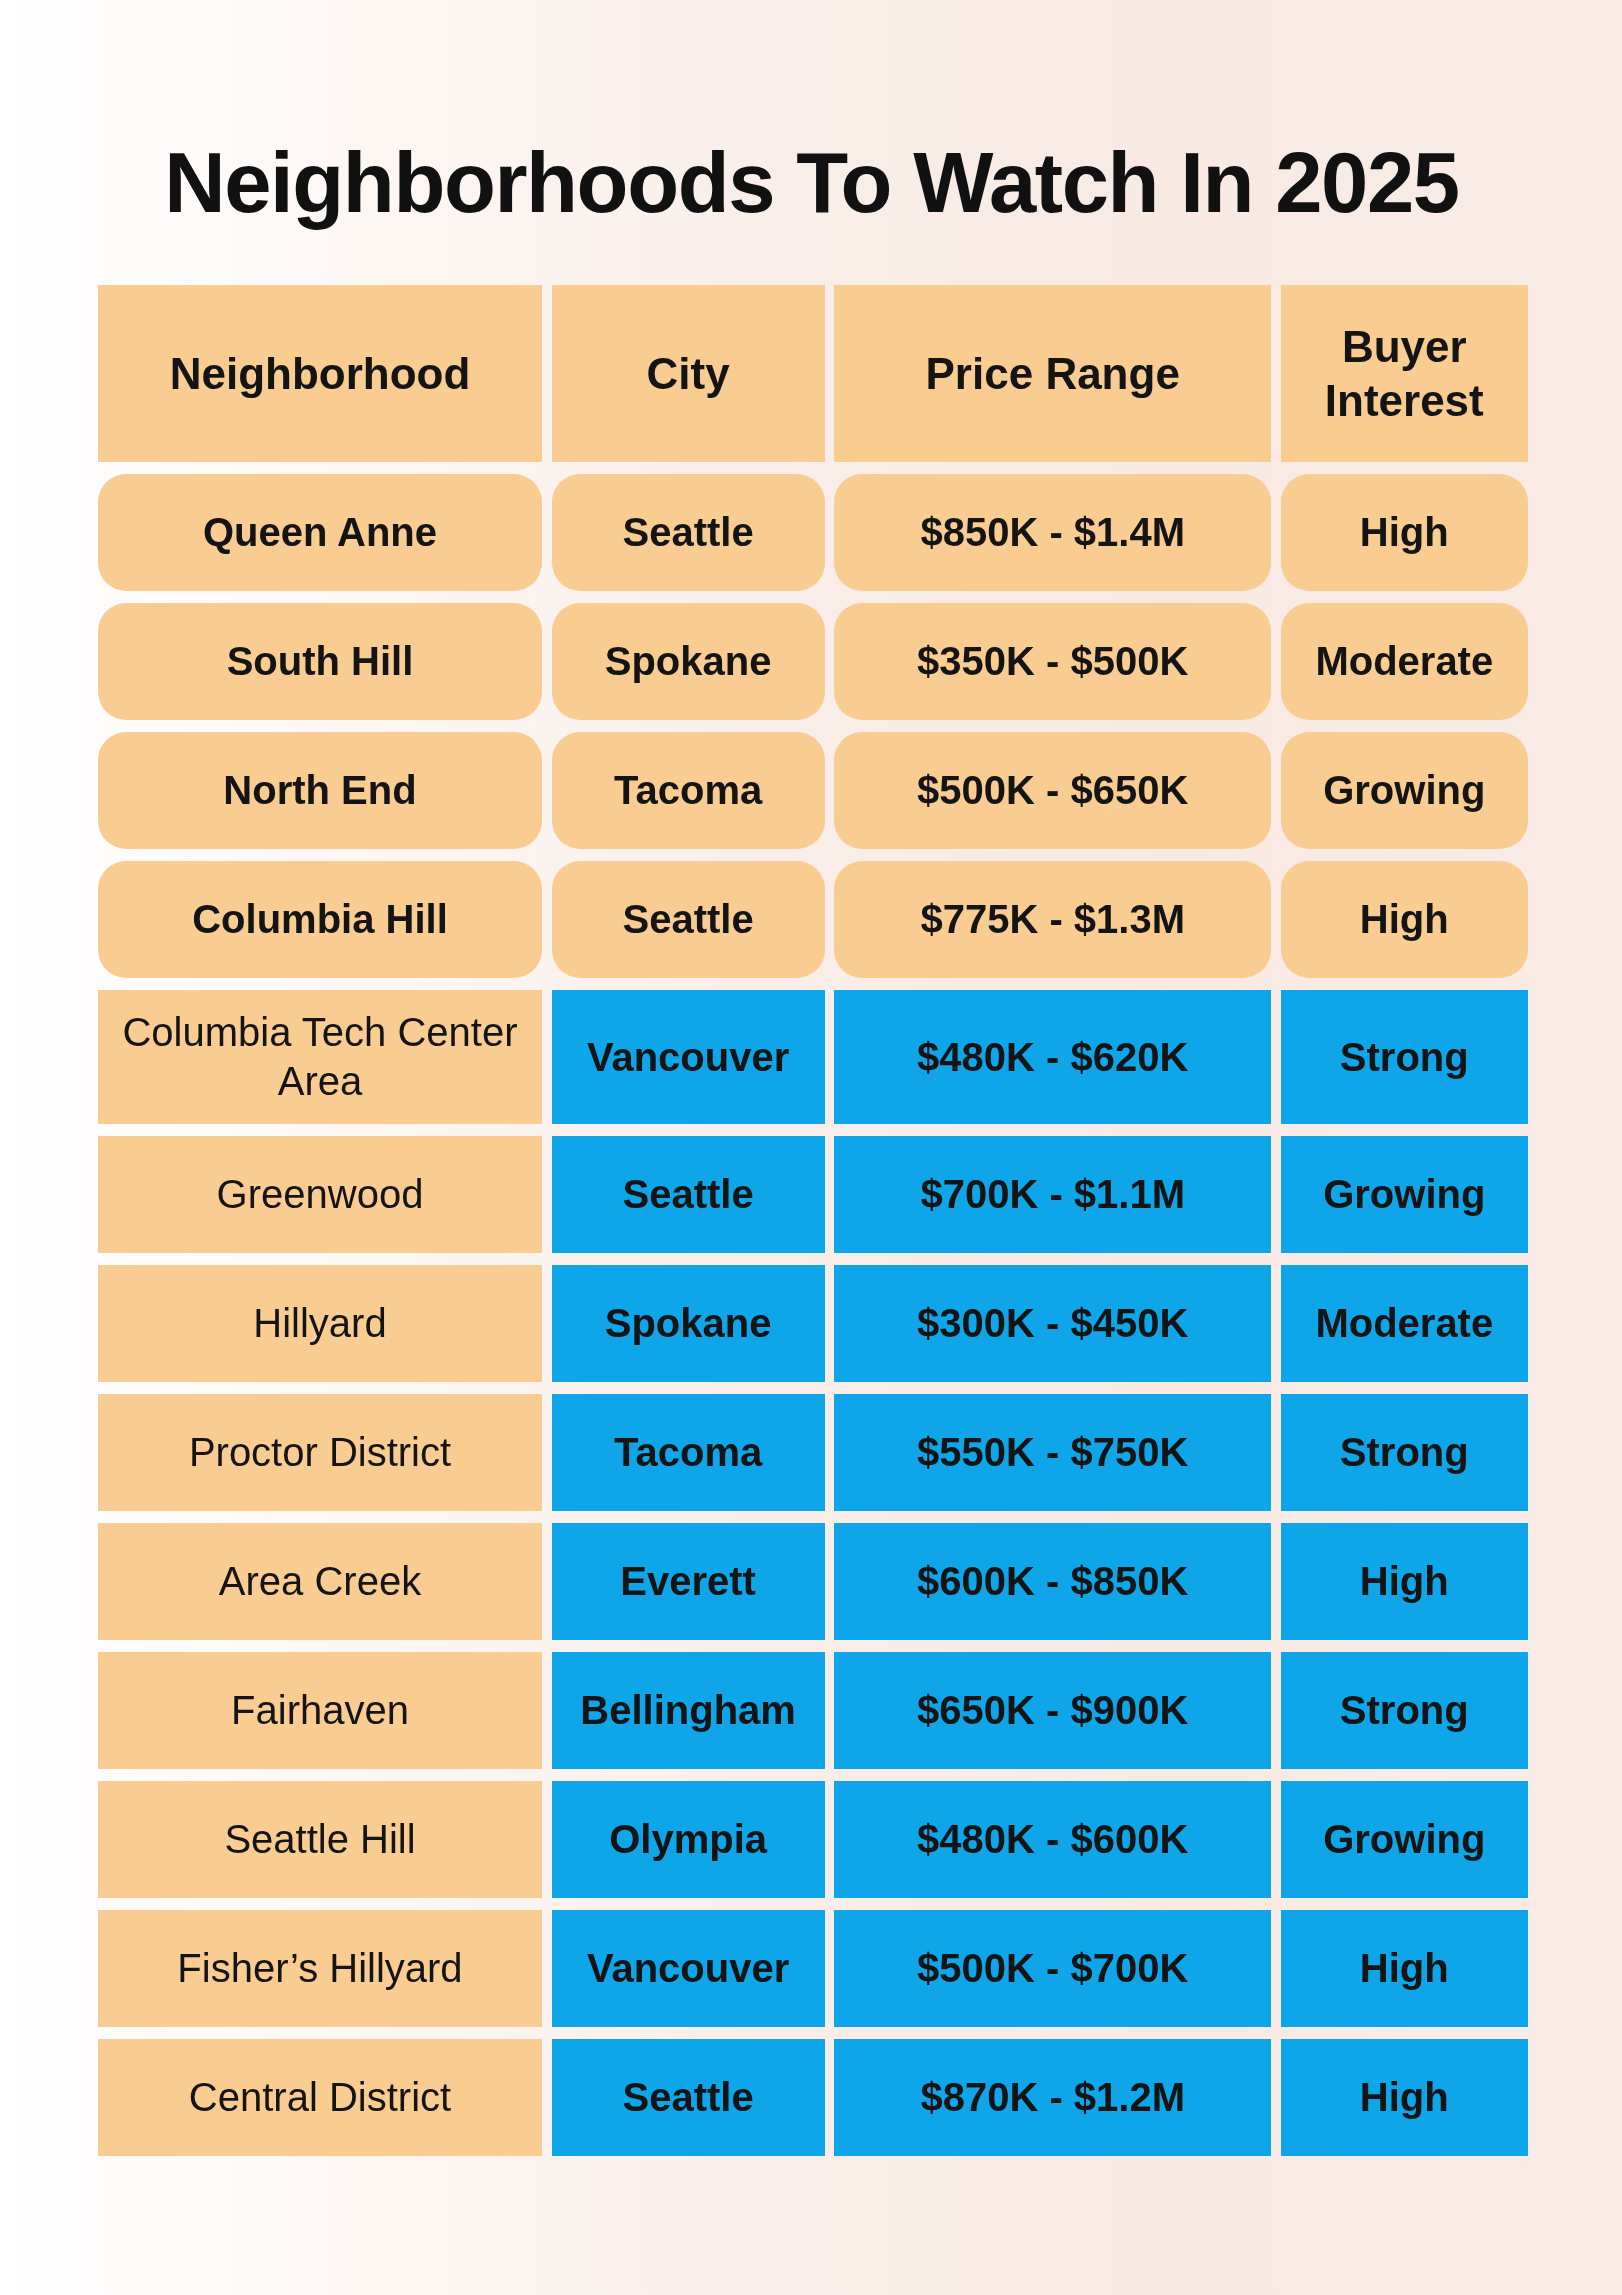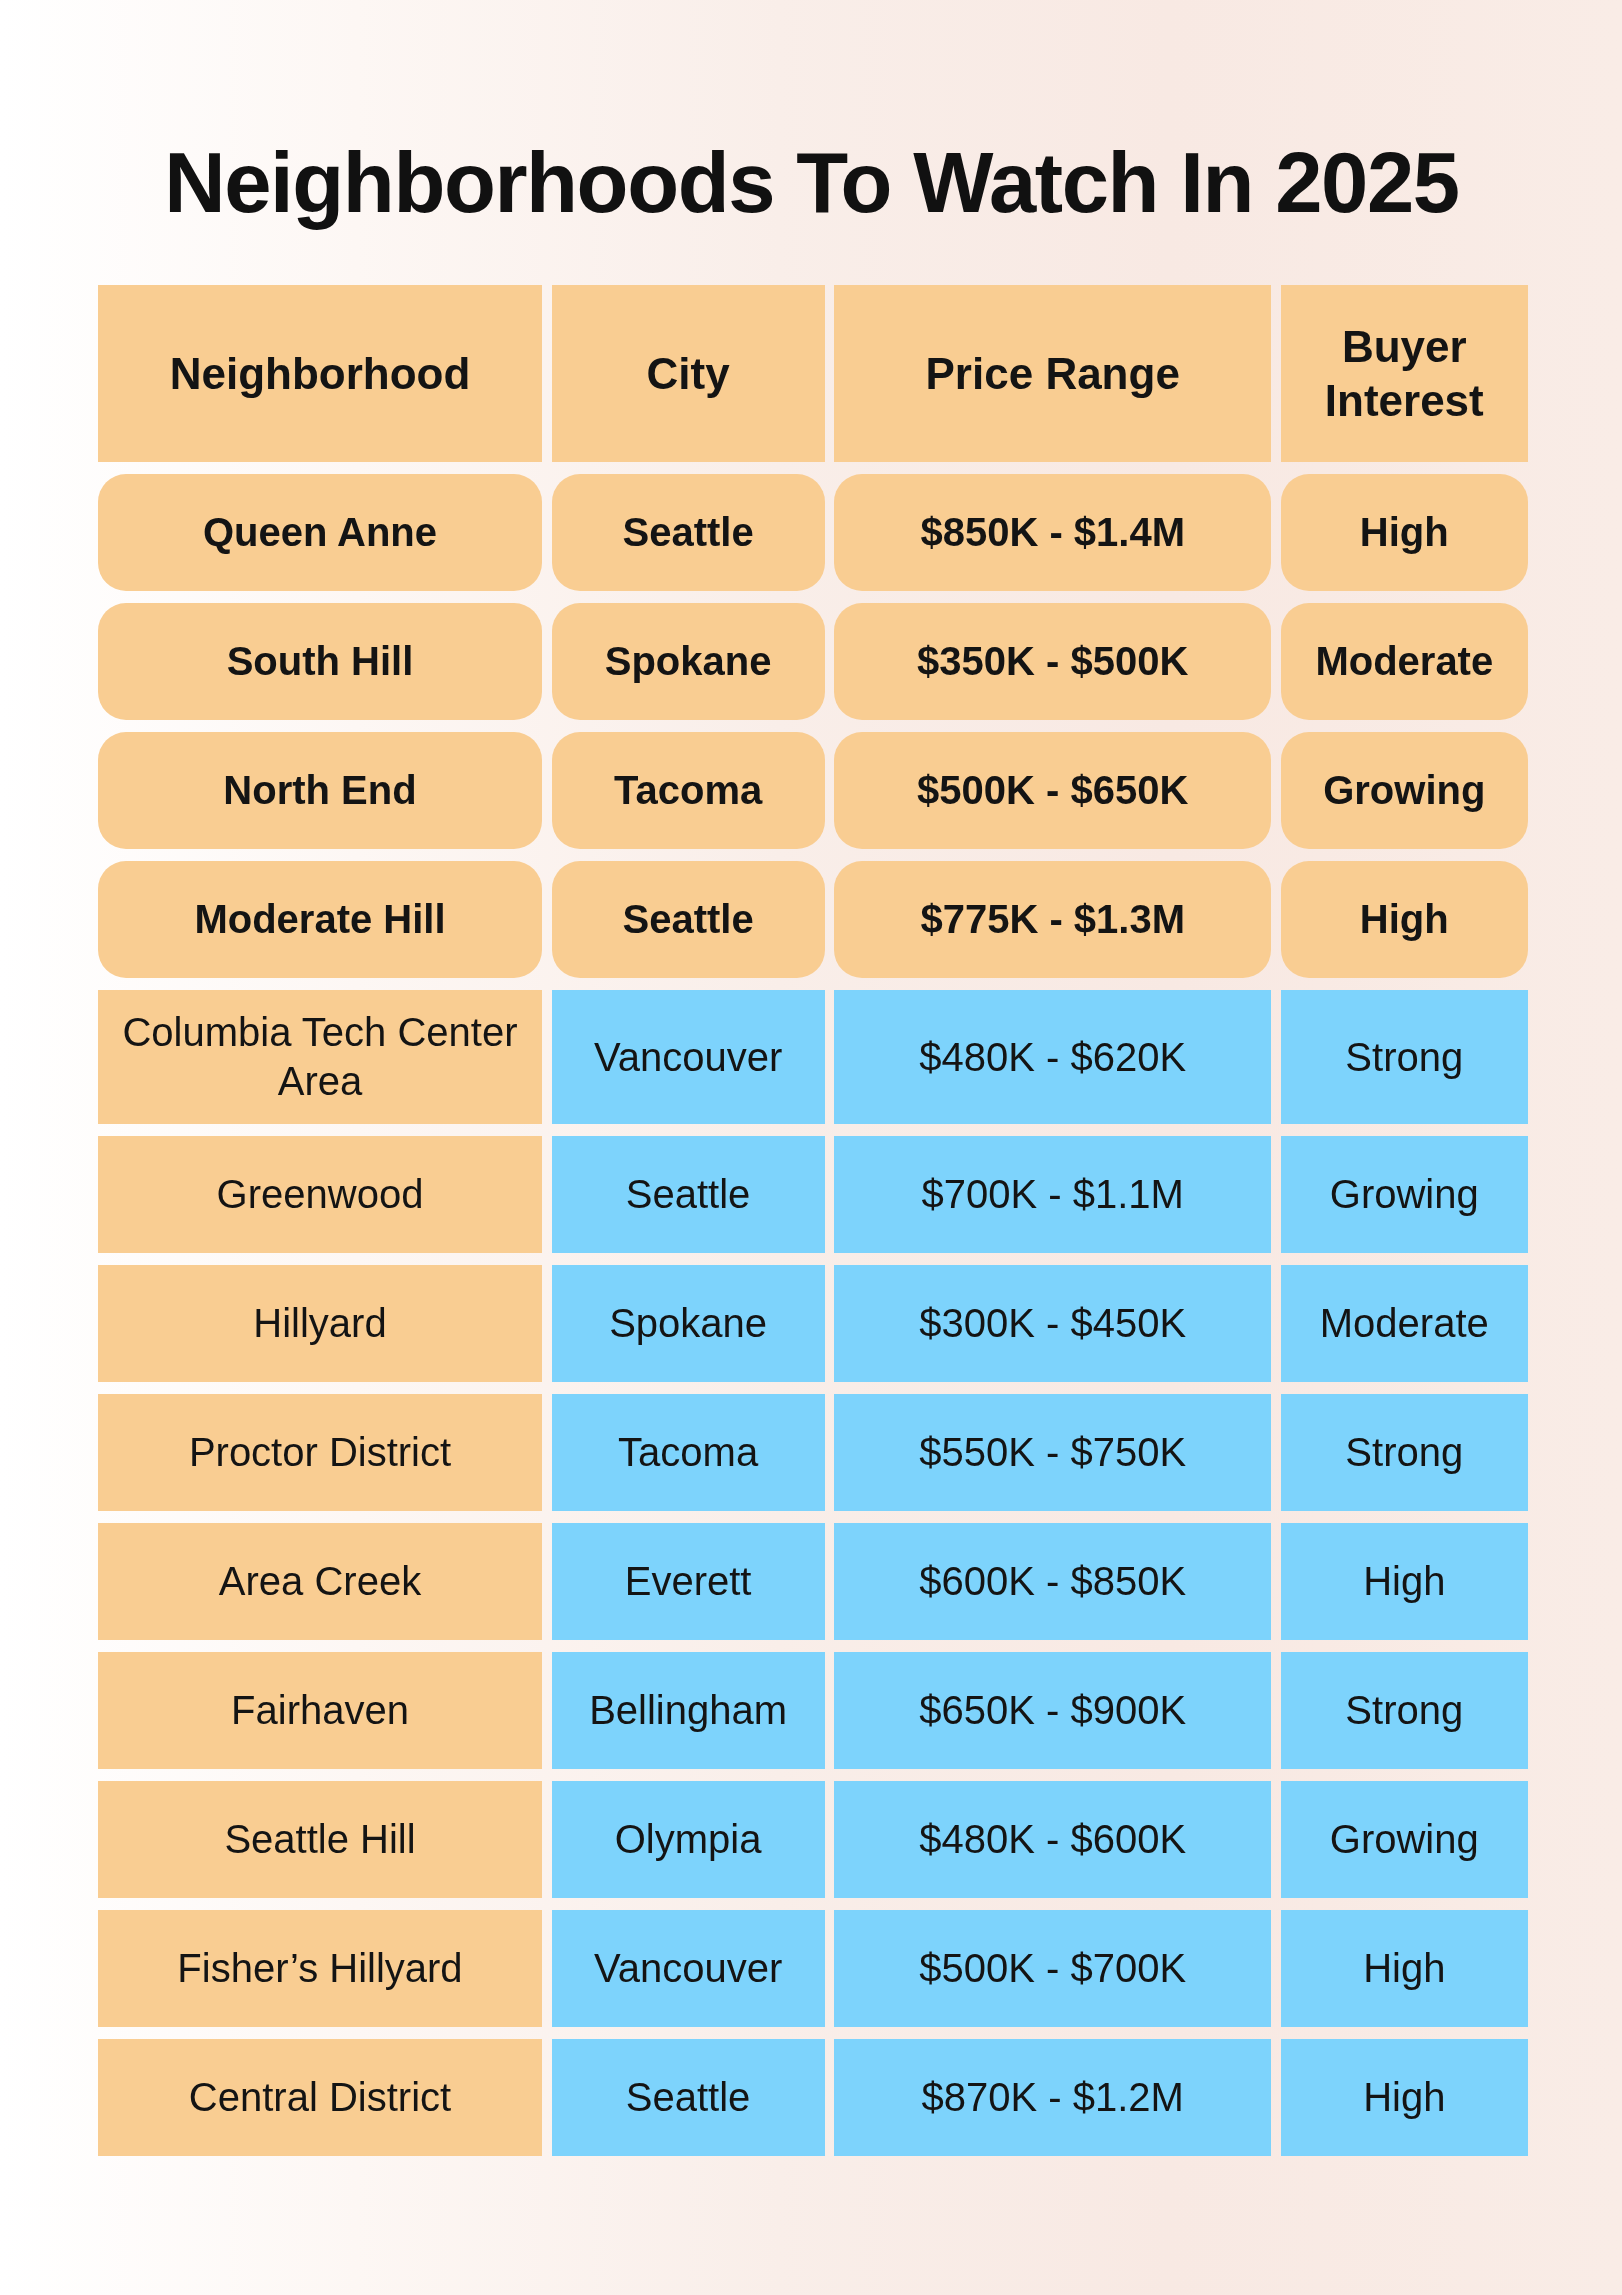--- a/index.html
+++ b/index.html
@@ -30,30 +30,30 @@
     left: 98px;
     top: 285px;
     width: 1430px;
     display: grid;
     grid-template-columns: 444px 273px 437px 247px;
     column-gap: 9.6px;
     row-gap: 12px;
   }
   .row { display: contents; }
   .cell {
-    background: #7dd3fc;
+    background: #0ea5e9;
     display: flex;
     align-items: center;
     justify-content: center;
     text-align: center;
     box-sizing: border-box;
     min-height: 117px;
     padding: 18.4px 13.8px;
     font-size: 40px;
-    font-weight: 400;
+    font-weight: 700;
     line-height: 1.22;
   }
   .row.header-row .cell {
     background: #F9CD92;
     font-weight: 700;
     font-size: 44px;
     min-height: 177px;
   }
   .cell.first-col { background: #F9CD92; font-weight: 400; }
   .row.emphasized .cell { background: #F9CD92; font-weight: 700; border-radius: 28px; }
@@ -119,21 +119,21 @@
     <div class="cell">
       <span>$500K - $650K</span>
     </div>
     <div class="cell">
       <span>Growing</span>
     </div>
   </div>
 
   <div class="row emphasized">
     <div class="cell first-col">
-      <span>Moderate Hill</span>
+      <span>Columbia Hill</span>
     </div>
     <div class="cell">
       <span>Seattle</span>
     </div>
     <div class="cell">
       <span>$775K - $1.3M</span>
     </div>
     <div class="cell">
       <span>High</span>
     </div>

